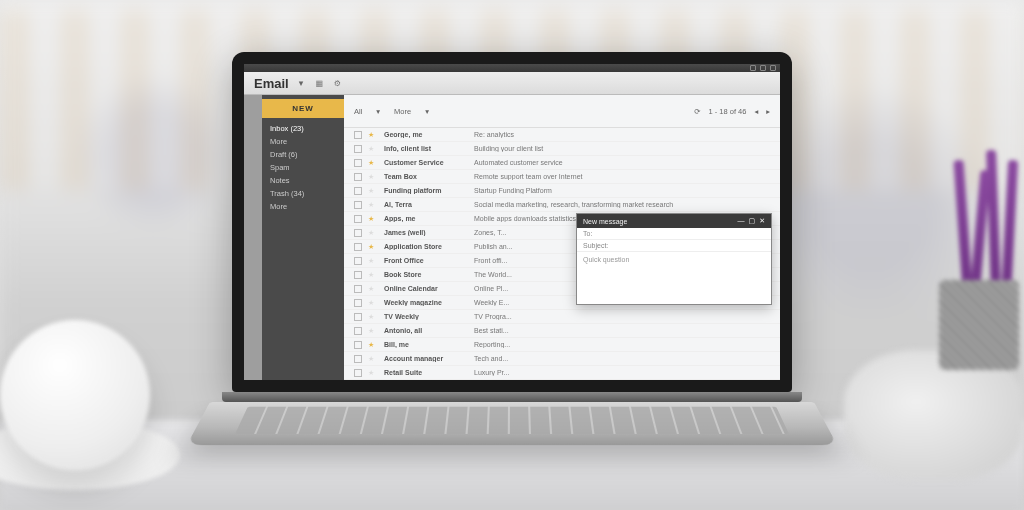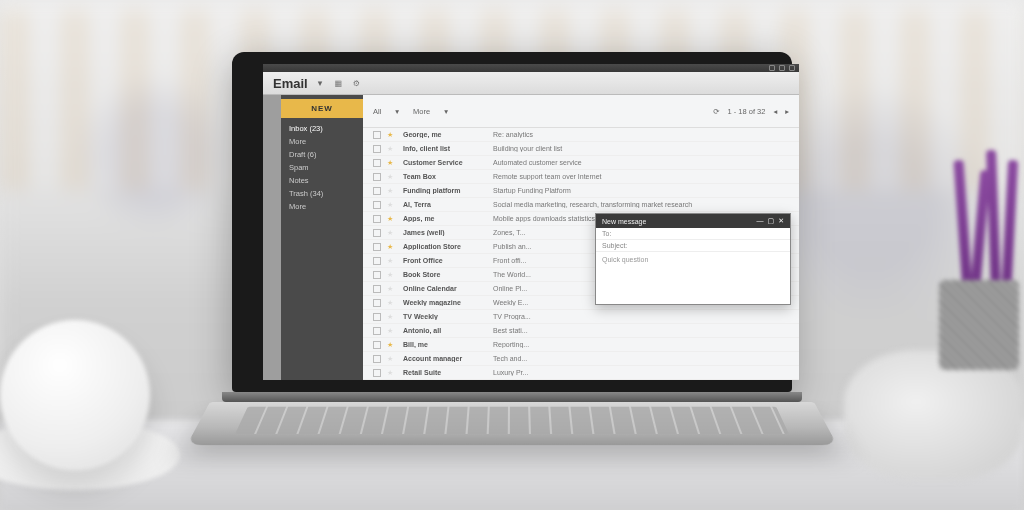--- a/index.html
+++ b/index.html
@@ -86,21 +86,20 @@
   padding: 12px;
   box-shadow: 0 10px 40px rgba(0,0,0,0.3);
 }
 .screen {
   width: 100%; height: 100%;
   background: #e8e9eb;
   font-size: 8px;
   color: #555;
   display: flex; flex-direction: column;
   overflow: hidden;
-  margin-left: 19px;
 }
 .titlebar {
   height: 10px;
   background: linear-gradient(to bottom,#4a4a4a,#383838);
   display:flex; justify-content:flex-end; align-items:center;
   padding:0 4px; gap:4px;
 }
 .titlebar span{width:6px;height:6px;border:1px solid #888;border-radius:1px;}
 .toolbar {
   height: 28px;
@@ -279,21 +278,21 @@
         <div class="list-area">
           <div class="list-header">
             <div class="lh-left">
               <span>All</span>
               <span>▾</span>
               <span>More</span>
               <span>▾</span>
             </div>
             <div class="lh-right">
               <span>⟳</span>
-              <span>1 - 18 of 32</span>
+              <span>1 - 18 of 46</span>
               <span>◂</span>
               <span>▸</span>
             </div>
           </div>
           <div class="email-list" id="email-list">
               <div class="email-row">
                 <div class="cb"></div>
                 <div class="star on">★</div>
                 <div class="sender">George, me</div>
                 <div class="subject">Re: analytics</div>

